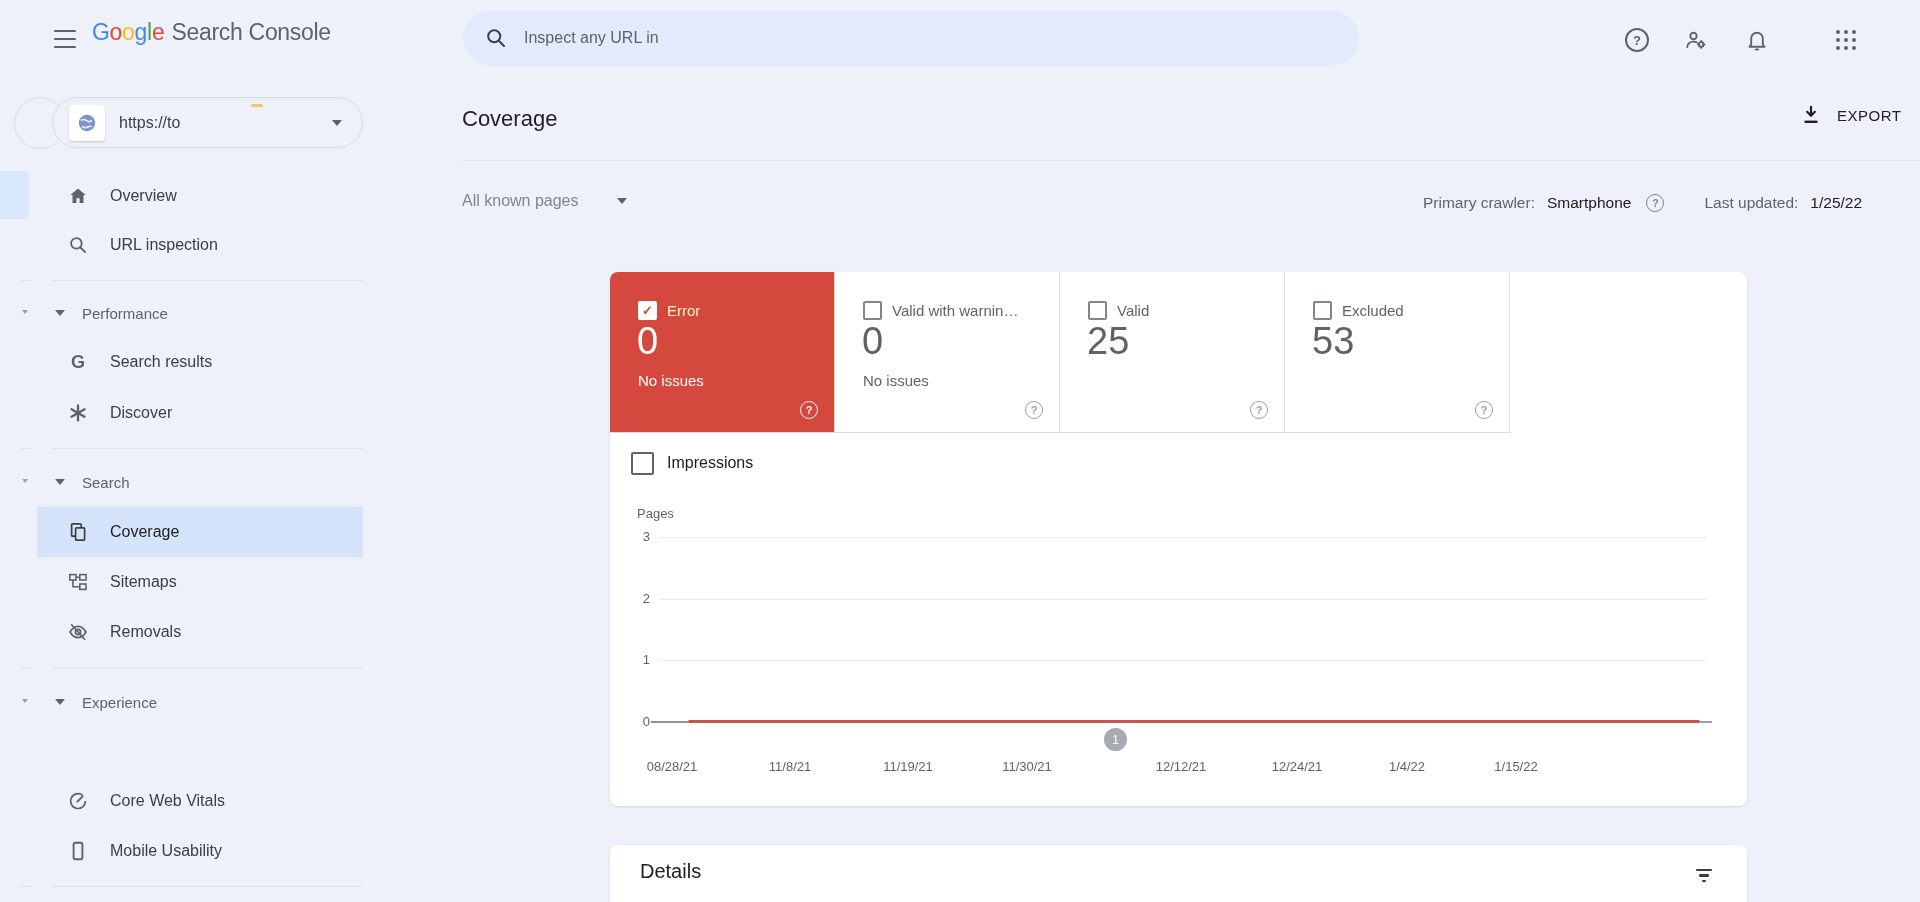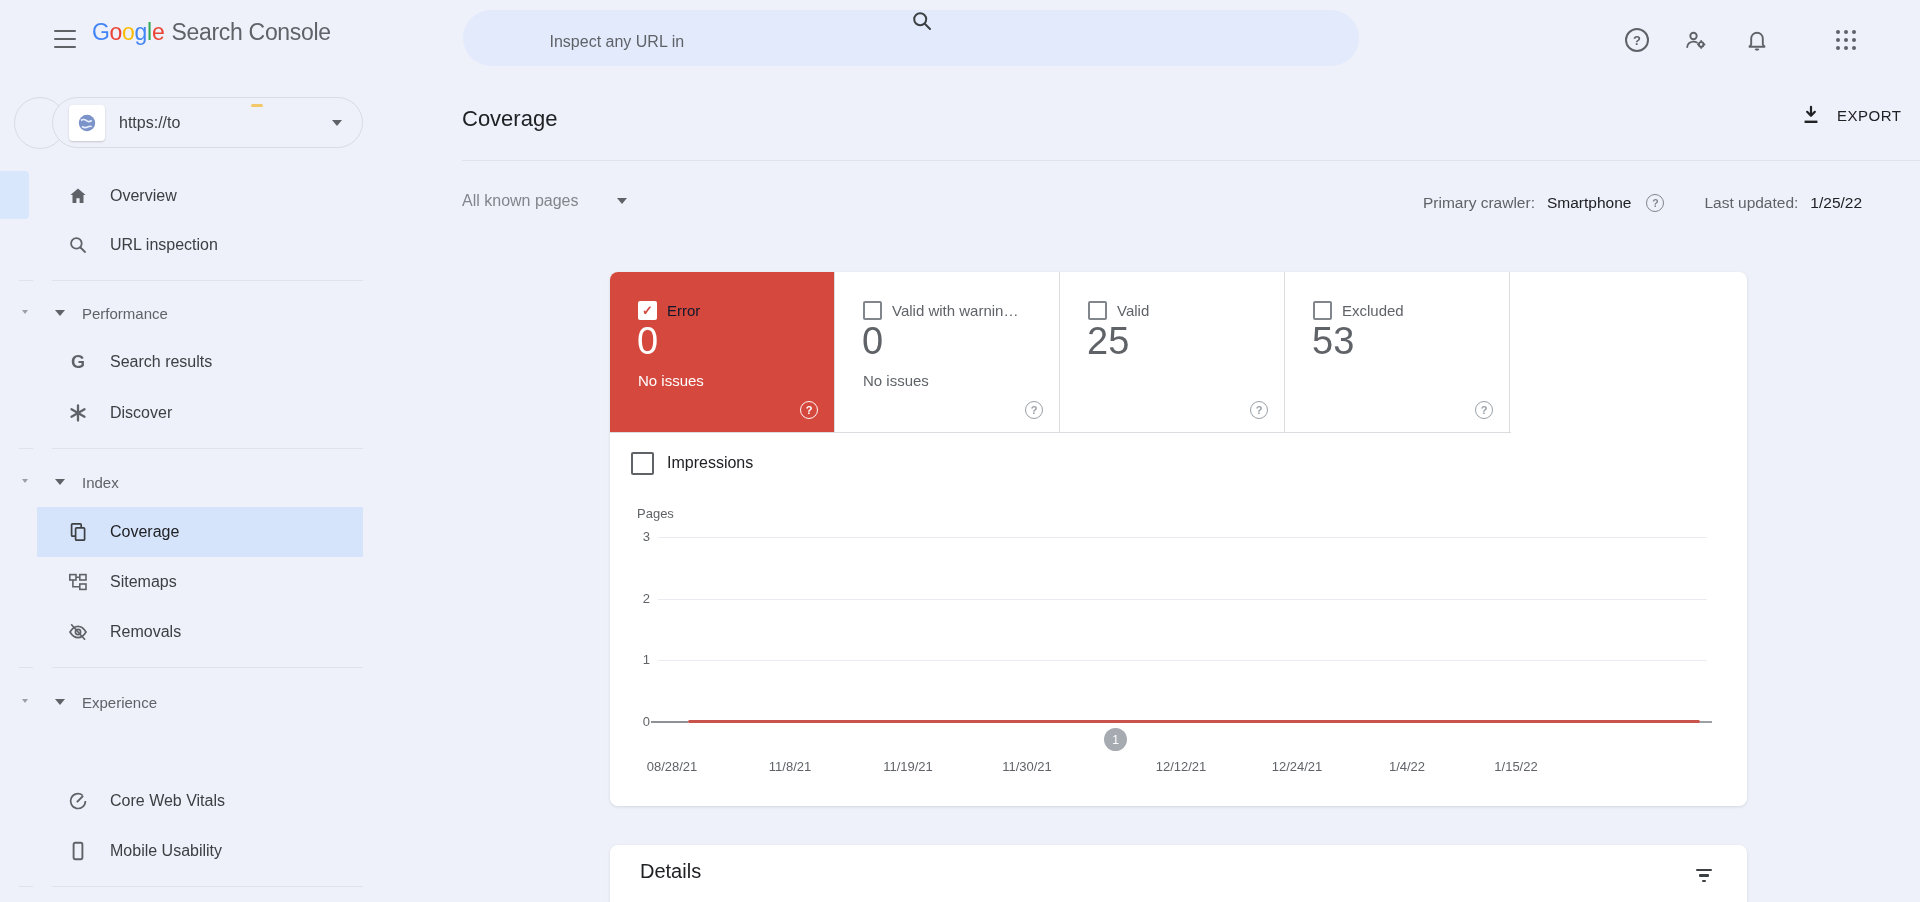--- a/index.html
+++ b/index.html
@@ -6,21 +6,21 @@
   #app{position:relative;width:1920px;height:902px;overflow:hidden;background:#eef1fa;}
   .abs{position:absolute;}
 
   
   .hamburger{left:54px;top:30px;width:22px;height:18px;display:flex;flex-direction:column;justify-content:space-between;cursor:pointer;}
   .hamburger span{display:block;height:2.4px;background:#5f6368;border-radius:1px;}
   .logo{left:92px;top:19px;font-size:23px;letter-spacing:-0.3px;display:flex;align-items:center;}
   .logo .lg{font-weight:500;}
   .l-blue{color:#4285F4}.l-red{color:#EA4335}.l-yel{color:#FBBC05}.l-grn{color:#34A853}
   .logo .suffix{color:#5f6368;margin-left:7px;font-weight:400;}
-  .search-pill{left:463px;top:10px;width:896px;height:56px;background:#e2eafc;border-radius:28px;display:flex;align-items:center;padding-left:22px;box-sizing:border-box;flex-direction:column;}
+  .search-pill{left:463px;top:10px;width:896px;height:56px;background:#e2eafc;border-radius:28px;display:flex;align-items:center;padding-left:22px;box-sizing:border-box;}
   .search-pill svg{flex:none;}
   .search-input{border:0;background:transparent;outline:none;font-size:16px;color:#3c4043;width:760px;margin-left:15px;font-family:"Liberation Sans",sans-serif;}
   .search-input::placeholder{color:#5f6368;}
   .hicon{top:28px;width:24px;height:24px;display:flex;align-items:center;justify-content:center;cursor:pointer;}
   .help-circ{width:20px;height:20px;border:2px solid #5f6368;border-radius:50%;color:#5f6368;font-size:13px;font-weight:700;display:flex;align-items:center;justify-content:center;}
   .help-circ::after{content:"?";}
   .apps-grid{display:grid;grid-template-columns:repeat(3,4.5px);grid-template-rows:repeat(3,4.5px);gap:3.5px;}
   .apps-grid i{background:#5f6368;border-radius:50%;}
 
   
@@ -54,21 +54,21 @@
 
   
   .chart-card{left:610px;top:272px;width:1137px;height:534px;background:#fff;border-radius:8px;box-shadow:0 1px 3px rgba(60,64,67,.14);}
   .stat-cell{position:absolute;top:0;height:160px;width:225px;box-sizing:border-box;border-right:1px solid #dadce0;cursor:pointer;}
   .cell-red{background:#d5483e;border-radius:8px 0 0 0;border-right:1px solid #dadce0;}
   .stat-bottom{position:absolute;top:160px;left:0;width:901px;height:1px;background:#dadce0;}
   .cb{position:absolute;left:28px;top:29px;width:15px;height:15px;border:2px solid #80868b;border-radius:2px;background:transparent;}
   .cell-red .cb{background:#fff;border-color:#fff;color:#d5483e;font-size:13px;font-weight:700;display:flex;align-items:center;justify-content:center;}
   .cb.checked::after{content:"✓";}
   .cb-label{position:absolute;left:57px;top:30px;font-size:15px;color:#5f6368;white-space:nowrap;}
-  .cell-red .cb-label{color:#0f172a;}
+  .cell-red .cb-label{color:#fef9c3;}
   .stat-val{position:absolute;left:27px;top:48px;font-size:38px;color:#5f6368;}
   .cell-red .stat-val{color:#fff;}
   .stat-sub{position:absolute;left:28px;top:100px;font-size:15px;color:#5f6368;}
   .cell-red .stat-sub{color:#fff;}
   .qmark{position:absolute;right:16px;bottom:13px;width:16px;height:16px;border:1.7px solid #9aa0a6;border-radius:50%;color:#9aa0a6;font-size:11px;font-weight:700;display:flex;align-items:center;justify-content:center;}
   .qmark::after{content:"?";}
   .cell-red .qmark{border-color:rgba(255,255,255,.95);color:#fff;}
   .imp-cb{position:absolute;left:21px;top:180px;width:19px;height:19px;border:2px solid #5f6368;border-radius:2px;cursor:pointer;}
   .imp-label{position:absolute;left:57px;top:182px;font-size:16px;color:#202124;}
   .pages-lab{position:absolute;left:27px;top:234px;font-size:13px;color:#5f6368;}
@@ -204,21 +204,21 @@
           <line x1="3.5" y1="13.75" x2="16.5" y2="6.25"></line>
         </svg>
       </span>
     <span>Discover</span>
   </div>
   <div class="abs sdiv" style="top:448px;"></div>
   <div class="abs mdiv" style="top:448px;"></div>
 
   <div class="abs nav-row" style="top:457px;">
     <span class="sec-caret"></span>
-    <span class="sec-label">Index</span>
+    <span class="sec-label">Search</span>
   </div>
   <div class="abs mini-caret" style="left:22px;top:479px;"></div>
 
   <div class="abs nav-row sel" style="top:507px;">
     <span class="ic">
         <svg width="20" height="20" viewBox="0 0 20 20">
           <rect x="3.6" y="1.8" width="9.6" height="12.4" rx="1" fill="none" stroke="#3c4043" stroke-width="1.7"></rect>
           <rect x="7.6" y="5.8" width="9" height="12.4" rx="1" fill="#d6e4fb" stroke="#3c4043" stroke-width="1.7"></rect>
         </svg>
       </span>

